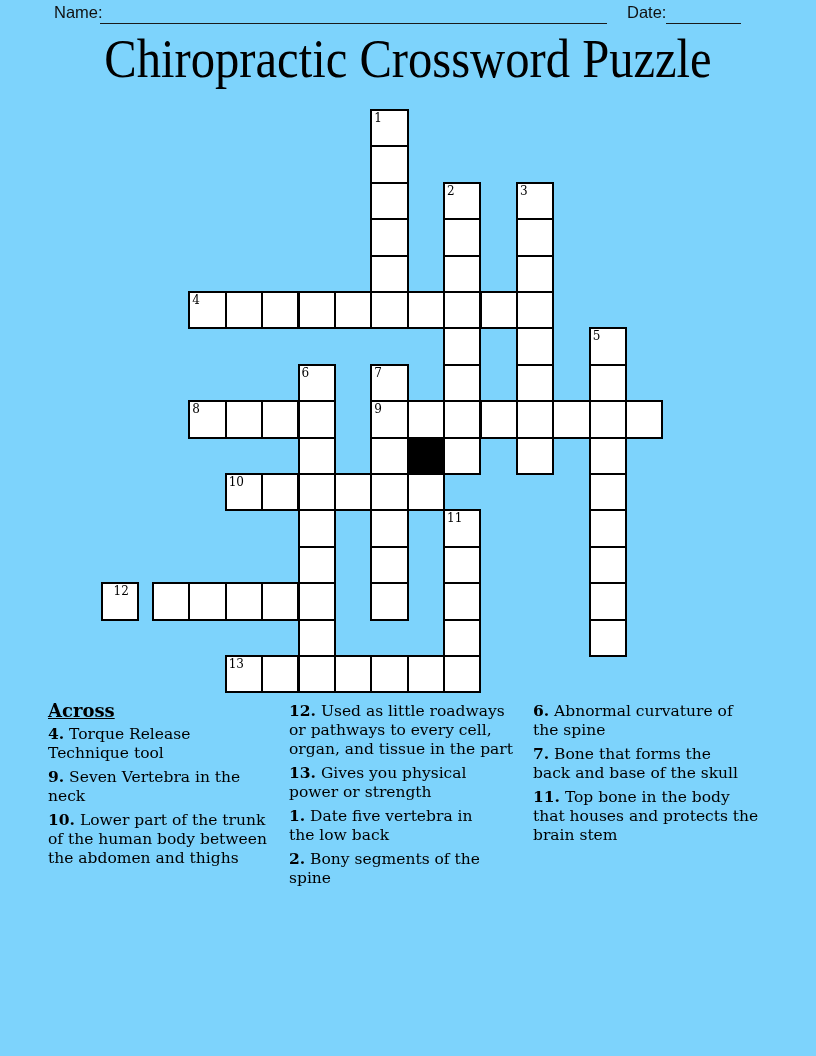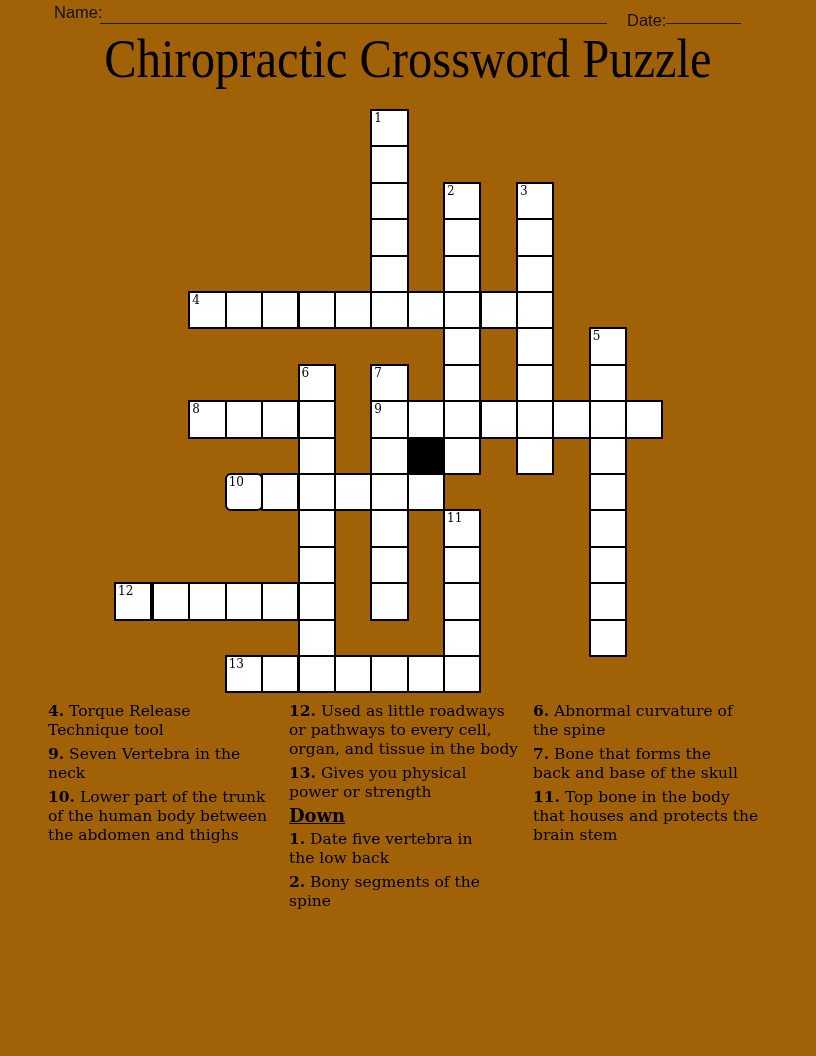--- a/index.html
+++ b/index.html
@@ -1,16 +1,16 @@
 <!DOCTYPE html>
 <html><head>
 <meta charset="utf-8">
 <style>
   html,body{margin:0;padding:0;background:#fff;}
-  .page{position:relative;width:816px;height:1056px;background:#a16207;overflow:hidden;
+  .page{position:relative;width:816px;height:1056px;background:#7dd3fc;overflow:hidden;
         font-family:"Liberation Sans",sans-serif;color:#000;}
   
   .hdr-label{position:absolute;top:3px;font-size:16.5px;color:#111;}
   .blank{position:absolute;top:0;height:23px;border-bottom:1.6px solid #1a1a1a;}
   
   .title{position:absolute;top:30px;left:0;width:816px;text-align:center;
          font-family:"Liberation Serif",serif;font-size:54px;line-height:1.1;
          transform:scaleX(0.9);transform-origin:50% 0;white-space:nowrap;}
   
   .grid{position:absolute;left:0;top:0;width:816px;height:1056px;}
@@ -31,21 +31,21 @@
   .col-2{left:533px;width:250px;}
 </style>
 </head>
 <body>
 
 <div class="page">
 
   <span class="hdr-label" style="left:54px;">Name:</span>
   <div class="blank" style="left:100px;width:507px;"></div>
 
-  <span class="hdr-label" style="left:627px;margin-top:8px;">Date:</span>
+  <span class="hdr-label" style="left:627px;">Date:</span>
   <div class="blank" style="left:666px;width:75px;"></div>
 
   <div class="title">Chiropractic Crossword Puzzle</div>
 
   <div class="grid" id="grid">
       <div class="cell" style="left: 370.3px; top: 109px;">
         <span class="cellnum">1</span>
       </div>
       <div class="cell" style="left: 370.3px; top: 145.4px;"></div>
       <div class="cell" style="left: 370.3px; top: 181.8px;"></div>
@@ -102,40 +102,40 @@
       <div class="cell" style="left: 515.9px; top: 400.2px;"></div>
       <div class="cell" style="left: 552.3px; top: 400.2px;"></div>
       <div class="cell" style="left: 588.7px; top: 400.2px;"></div>
       <div class="cell" style="left: 625.1px; top: 400.2px;"></div>
       <div class="cell" style="left: 297.5px; top: 436.6px;"></div>
       <div class="cell" style="left: 370.3px; top: 436.6px;"></div>
       <div class="cell black" style="left: 406.7px; top: 436.6px;"></div>
       <div class="cell" style="left: 443.1px; top: 436.6px;"></div>
       <div class="cell" style="left: 515.9px; top: 436.6px;"></div>
       <div class="cell" style="left: 588.7px; top: 436.6px;"></div>
-      <div class="cell" style="left: 224.7px; top: 473px; border-radius: 6px;">
+      <div class="cell" style="left: 224.7px; top: 473px;">
         <span class="cellnum">10</span>
       </div>
       <div class="cell" style="left: 261.1px; top: 473px;"></div>
       <div class="cell" style="left: 297.5px; top: 473px;"></div>
       <div class="cell" style="left: 333.9px; top: 473px;"></div>
       <div class="cell" style="left: 370.3px; top: 473px;"></div>
       <div class="cell" style="left: 406.7px; top: 473px;"></div>
       <div class="cell" style="left: 588.7px; top: 473px;"></div>
       <div class="cell" style="left: 297.5px; top: 509.4px;"></div>
       <div class="cell" style="left: 370.3px; top: 509.4px;"></div>
       <div class="cell" style="left: 443.1px; top: 509.4px;">
         <span class="cellnum">11</span>
       </div>
       <div class="cell" style="left: 588.7px; top: 509.4px;"></div>
       <div class="cell" style="left: 297.5px; top: 545.8px;"></div>
       <div class="cell" style="left: 370.3px; top: 545.8px;"></div>
       <div class="cell" style="left: 443.1px; top: 545.8px;"></div>
       <div class="cell" style="left: 588.7px; top: 545.8px;"></div>
-      <div class="cell" style="left: 114px; top: 582.2px;">
+      <div class="cell" style="left: 101px; top: 582.2px; text-align: center;">
         <span class="cellnum">12</span>
       </div>
       <div class="cell" style="left: 151.9px; top: 582.2px;"></div>
       <div class="cell" style="left: 188.3px; top: 582.2px;"></div>
       <div class="cell" style="left: 224.7px; top: 582.2px;"></div>
       <div class="cell" style="left: 261.1px; top: 582.2px;"></div>
       <div class="cell" style="left: 297.5px; top: 582.2px;"></div>
       <div class="cell" style="left: 370.3px; top: 582.2px;"></div>
       <div class="cell" style="left: 443.1px; top: 582.2px;"></div>
       <div class="cell" style="left: 588.7px; top: 582.2px;"></div>
@@ -147,35 +147,35 @@
       </div>
       <div class="cell" style="left: 261.1px; top: 655px;"></div>
       <div class="cell" style="left: 297.5px; top: 655px;"></div>
       <div class="cell" style="left: 333.9px; top: 655px;"></div>
       <div class="cell" style="left: 370.3px; top: 655px;"></div>
       <div class="cell" style="left: 406.7px; top: 655px;"></div>
       <div class="cell" style="left: 443.1px; top: 655px;"></div>
     </div>
 
   <div class="clue-col col-0" id="cluecol-0">
+      <div class="clue-heading">Across</div>
       <div class="clue"><b>4.</b><span> Torque Release
 Technique tool</span></div>
       <div class="clue"><b>9.</b><span> Seven Vertebra in the
 neck</span></div>
       <div class="clue"><b>10.</b><span> Lower part of the trunk
 of the human body between
 the abdomen and thighs</span></div>
     </div>
   <div class="clue-col col-1" id="cluecol-1">
       <div class="clue"><b>12.</b><span> Used as little roadways
 or pathways to every cell,
-organ, and tissue in the body</span></div>
+organ, and tissue in the part</span></div>
       <div class="clue"><b>13.</b><span> Gives you physical
 power or strength</span></div>
-      <div class="clue-heading">Down</div>
       <div class="clue"><b>1.</b><span> Date five vertebra in
 the low back</span></div>
       <div class="clue"><b>2.</b><span> Bony segments of the
 spine</span></div>
     </div>
   <div class="clue-col col-2" id="cluecol-2">
       <div class="clue"><b>6.</b><span> Abnormal curvature of
 the spine</span></div>
       <div class="clue"><b>7.</b><span> Bone that forms the
 back and base of the skull</span></div>

